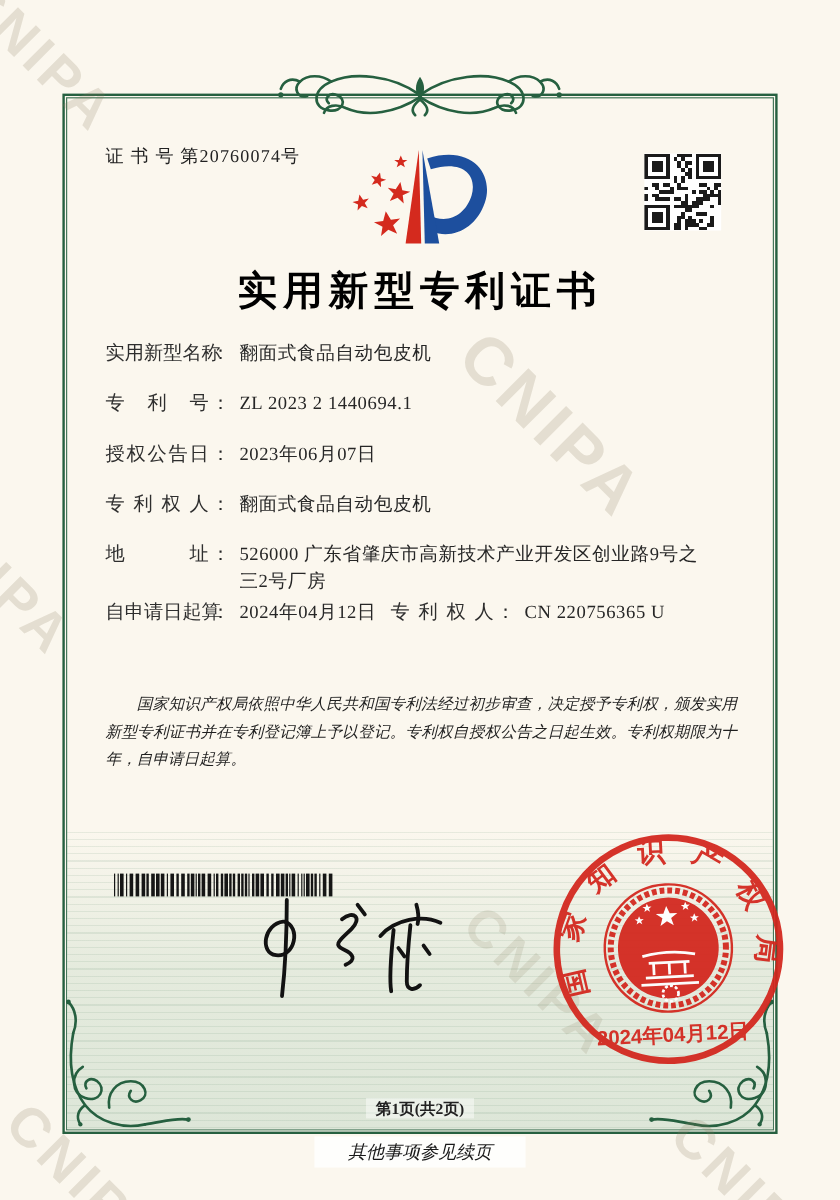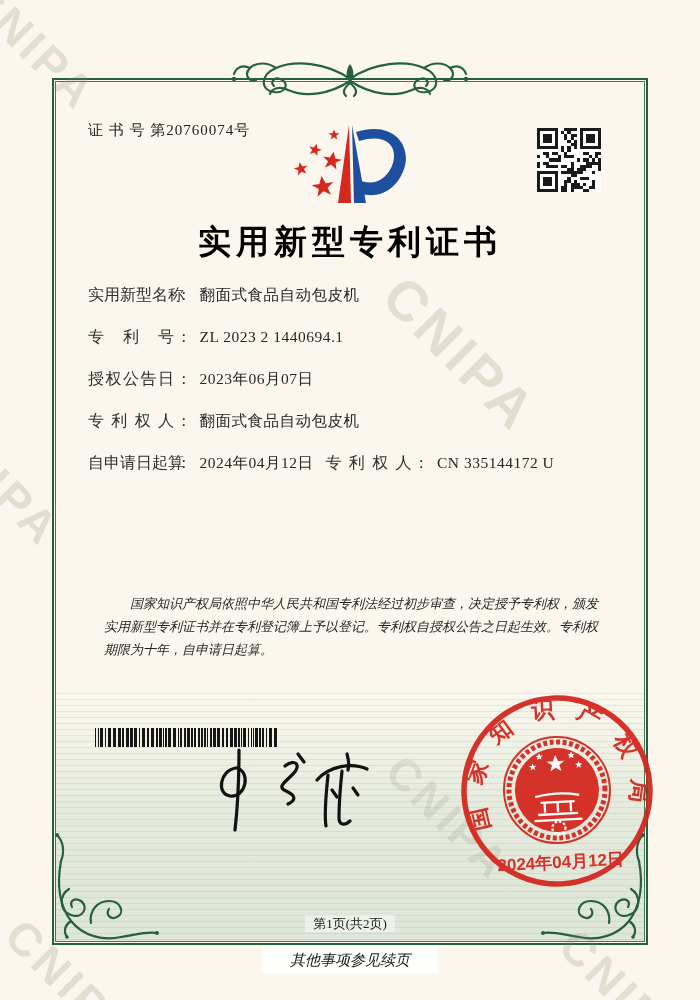--- a/index.html
+++ b/index.html
@@ -55,36 +55,36 @@
   .f-label{display:inline-block;width:86px;font-size:16px;
            text-align:justify;text-align-last:justify;vertical-align:top;color:#2e2e2e;}
   .f-colon{margin:0 8px 0 2px;}
   .f-value{letter-spacing:.5px;}
   .f-value.addrv{display:inline-block;width:392px;vertical-align:top;line-height:22px;}
   .f-value.grantd{display:inline-block;width:126px;}
 
   .body-text{position:absolute;left:88px;top:576px;width:526px;
              font-family:"DejaVu Serif",serif;font-style:italic;
              font-size:13px;line-height:23px;text-align:justify;color:#1f1f1f;}
-  .body-text p{margin:16px;text-indent:2em;}
+  .body-text p{margin:0;text-indent:2em;}
 
   .barcode{position:absolute;left:95px;top:728px;width:186px;height:19px;
            display:flex;align-items:stretch;}
   .barcode .bar{background:#161616;height:100%;flex:none;}
 
   .officer{position:absolute;left:96px;top:783px;font-family:"Liberation Sans",sans-serif;
            font-size:16px;color:#141414;line-height:30px;}
   .signature{position:absolute;left:205px;top:742px;}
   .seal{position:absolute;left:446px;top:694px;z-index:6;opacity:.93;}
   .seal-ring-text{font-family:"Liberation Serif",serif;font-weight:bold;
                   font-size:23px;letter-spacing:20px;}
   .seal-date{font-family:"Liberation Sans",sans-serif;font-weight:bold;font-size:17px;}
 
   .page-info{position:absolute;left:0;right:0;top:915px;text-align:center;font-size:13px;color:#222;}
-  .page-info span{background:rgba(255,255,255,.45);padding:1px 8px;}
+  .page-info span{background:rgba(255,255,255,.45);padding:1px 8px;font-weight:bold;}
   .cont-note{position:absolute;left:0;right:0;top:951px;text-align:center;
              font-family:"DejaVu Serif",serif;font-style:italic;font-size:15px;color:#191919;}
   .cont-note span{background:rgba(255,255,255,.8);padding:4px 28px;}
 </style>
 </head>
 <body>
 
 <div class="page">
 
   <div class="wm wm1">CNIPA</div>
@@ -285,22 +285,25 @@
       </div>
       <div class="f-row">
         <span class="f-label">专利号</span><span class="f-colon">：</span><span class="f-value">ZL 2023 2 1440694.1</span>
       </div>
       <div class="f-row">
         <span class="f-label">授权公告日</span><span class="f-colon">：</span><span class="f-value">2023年06月07日</span>
       </div>
       <div class="f-row">
         <span class="f-label">专利权人</span><span class="f-colon">：</span><span class="f-value">翻面式食品自动包皮机</span>
       </div>
+      <div class="f-row addr">
+        <span class="f-label">地址</span><span class="f-colon">：</span><span class="f-value addrv">526000 广东省肇庆市高新技术产业开发区创业路9号之三2号厂房</span>
+      </div>
       <div class="f-row">
-        <span class="f-label">自申请日起算</span><span class="f-colon">：</span><span class="f-value grantd">2024年04月12日</span><span class="f-label">专利权人</span><span class="f-colon">：</span><span class="f-value">CN 335144172 U</span>
+        <span class="f-label">自申请日起算</span><span class="f-colon">：</span><span class="f-value grantd">2024年04月12日</span><span class="f-label">专利权人</span><span class="f-colon">：</span><span class="f-value">CN 220756365 U</span>
       </div>
     </div>
 
     <div class="body-text">
       <p>国家知识产权局依照中华人民共和国专利法经过初步审查，决定授予专利权，颁发实用新型专利证书并在专利登记簿上予以登记。专利权自授权公告之日起生效。专利权期限为十年，自申请日起算。</p>
     </div>
 
     <div class="barcode" id="barcode">
         <div class="bar" style="width: 1px; margin-right: 2px;"></div>
         <div class="bar" style="width: 1px; margin-right: 1px;"></div>

